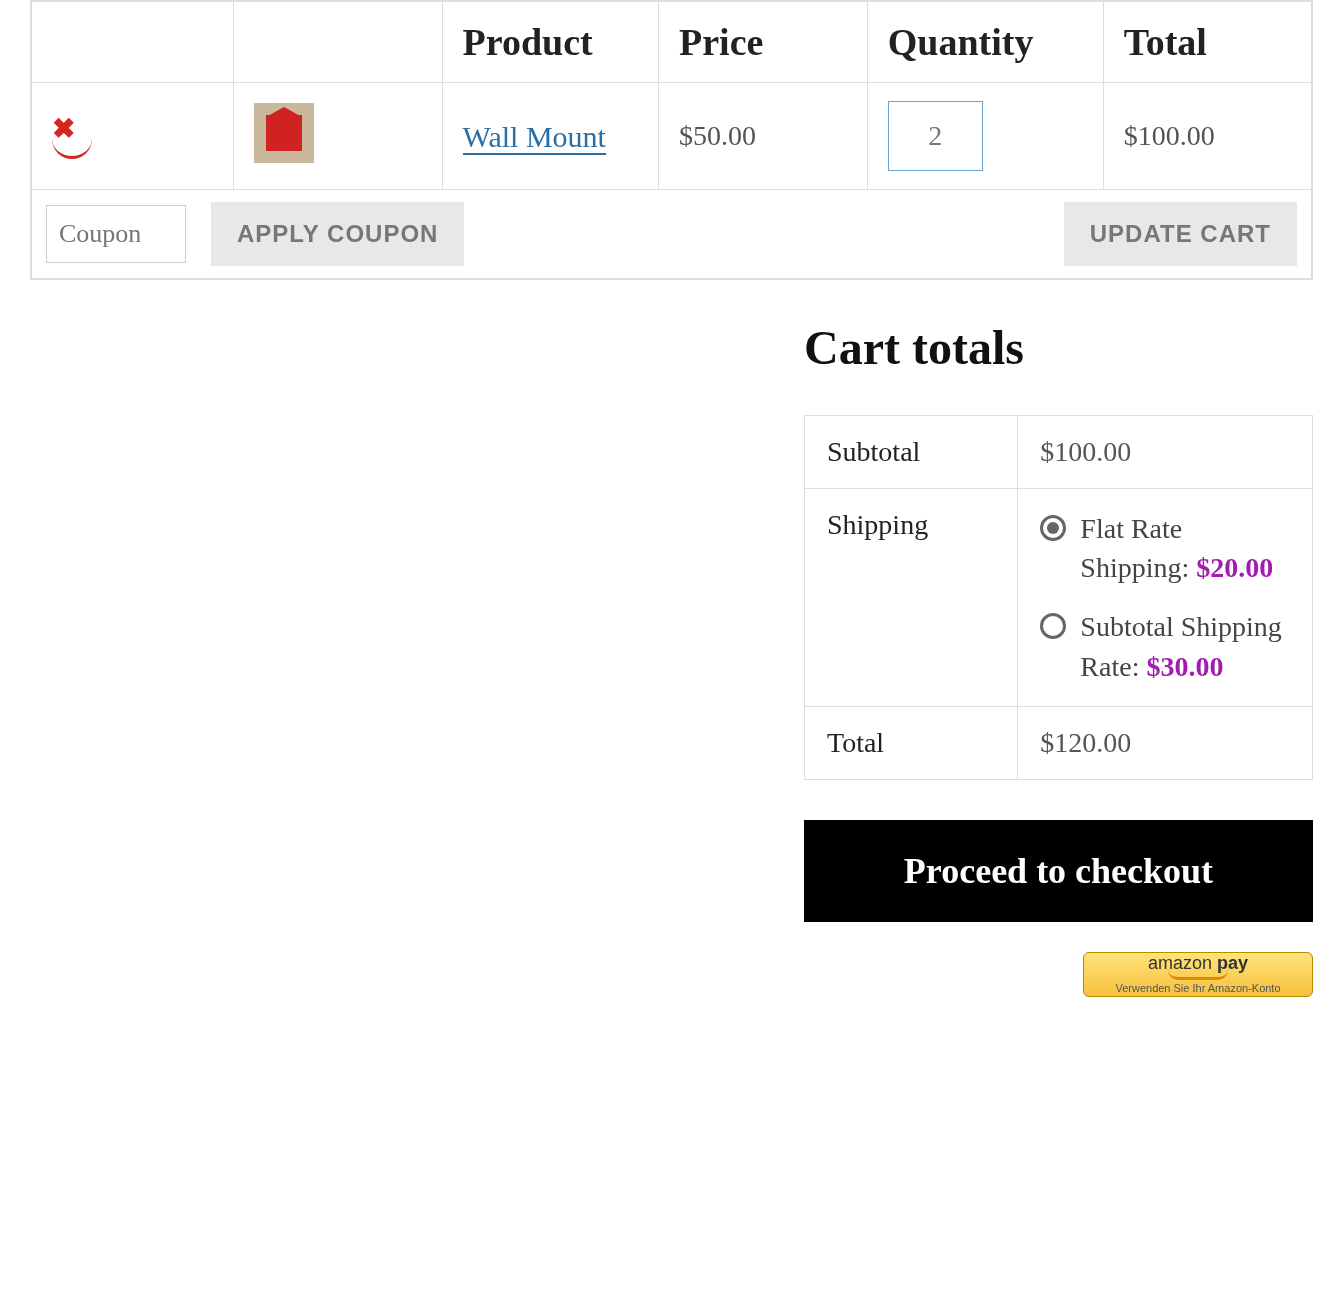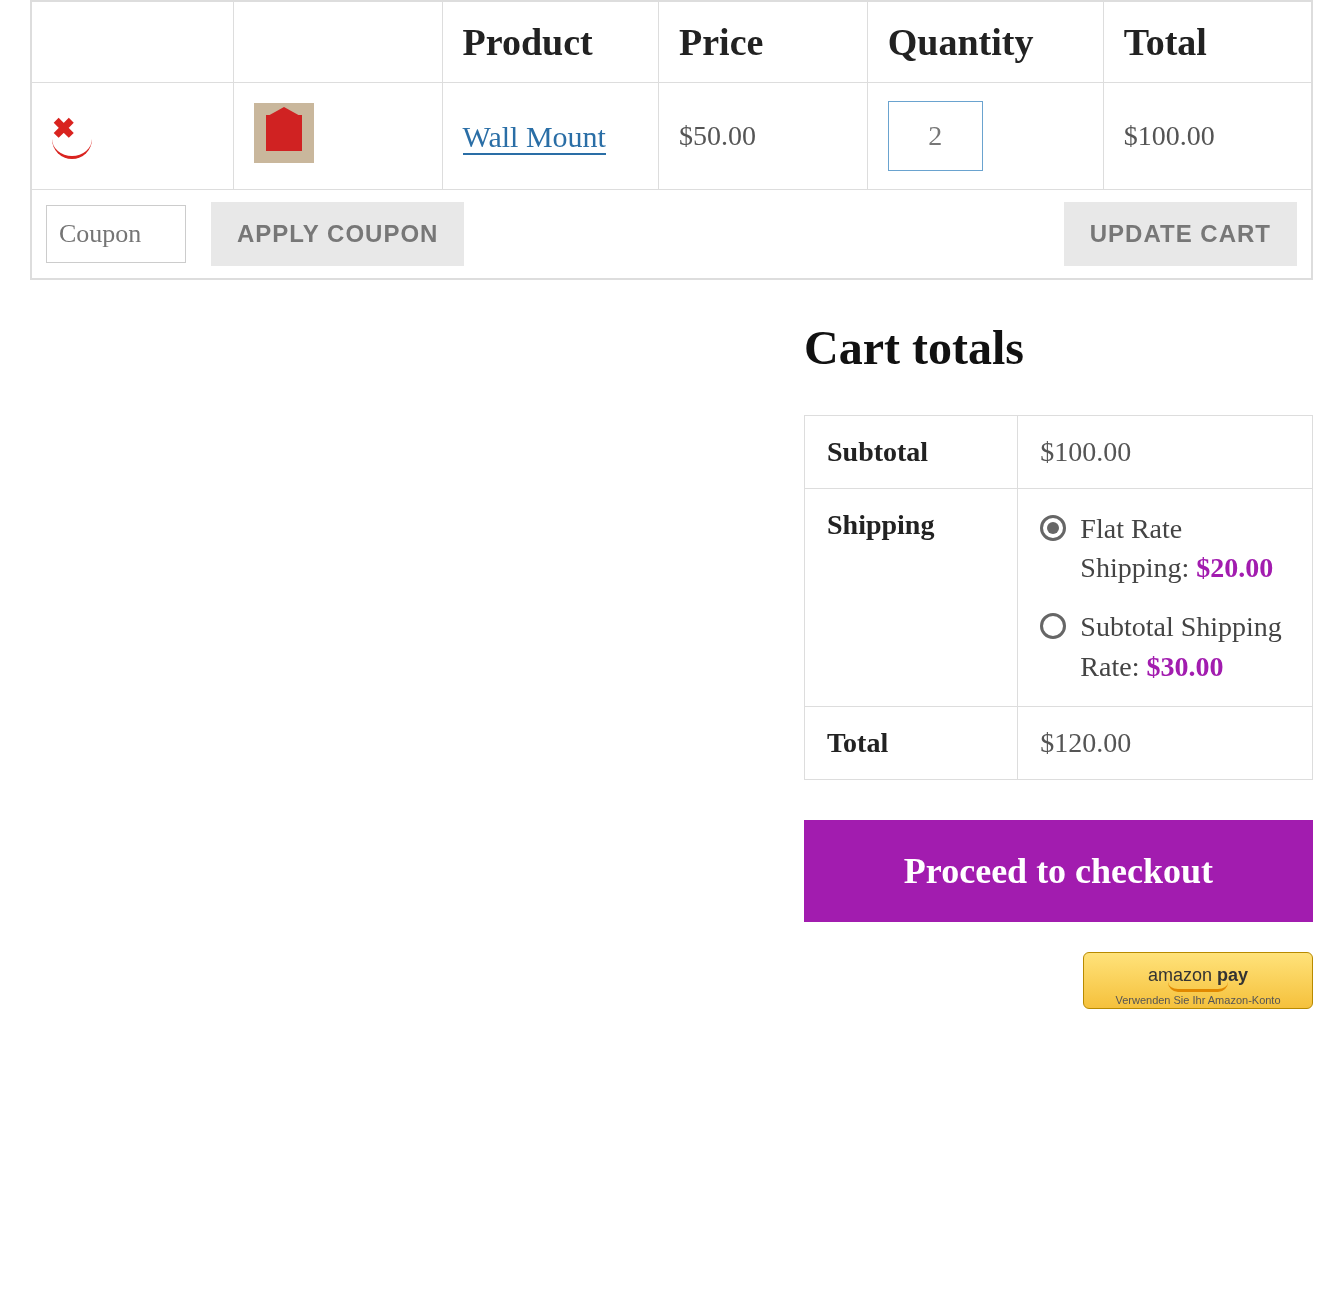--- a/index.html
+++ b/index.html
@@ -34,34 +34,34 @@
     .actions-bar { display:flex; align-items:center; gap:25px; }
     .coupon-input { width: 140px; height: 58px; border:1px solid #ccc; background:#fff; color:#777; font-size:26px; padding:0 12px; font-family: Georgia, serif; }
     .btn { border:none; background:#e8e8e8; color:#777; font-family: Arial, Helvetica, sans-serif; font-weight:700; letter-spacing:1px; font-size:24px; padding:18px 26px; cursor:pointer; }
     .btn-update { margin-left:auto; }
 
     
     .totals-wrap { width: 509px; margin-left:auto; }
     .totals-heading { font-family: Georgia, serif; font-weight:900; font-size:48px; color:#111; margin-bottom:40px; }
     .totals-table { width:100%; border-collapse:collapse; border:1px solid #ddd; }
     .totals-table th, .totals-table td { border:1px solid #ddd; padding:20px 22px; vertical-align:top; }
-    .totals-table th { font-family: Georgia, serif; font-weight:700; font-size:28px; color:#222; text-align:left; width:42%; }
+    .totals-table th { font-family: Georgia, serif; font-weight:400; font-size:28px; color:#222; text-align:left; width:42%; }
     .totals-table td { font-size:28px; color:#555; }
 
     .ship-list { list-style:none; padding:0; margin:0; }
     .ship-item { margin-bottom:20px; font-size:28px; color:#444; padding-left:40px; position:relative; line-height:1.4; }
     .ship-item:last-child { margin-bottom:0; }
     .radio { position:absolute; left:0; top:6px; width:26px; height:26px; border:3px solid #666; border-radius:50%; background:#fff; display:inline-block; }
     .radio.checked::after { content:""; position:absolute; top:4px; left:4px; width:12px; height:12px; background:#666; border-radius:50%; }
     .ship-price { font-weight:700; color:#a21caf; }
 
-    .checkout-btn { display:block; width:100%; margin-top:40px; background:#a21caf; color:#fff; text-align:center; font-family: Georgia, serif; font-weight:700; font-size:36px; padding:30px 10px; border:none; cursor:pointer; }
+    .checkout-btn { display:block; width:100%; margin-top:40px; background:#000000; color:#fff; text-align:center; font-family: Georgia, serif; font-weight:700; font-size:36px; padding:30px 10px; border:none; cursor:pointer; }
 
     .amazon-wrap { display:flex; justify-content:flex-end; margin-top:30px; }
-    .amazon-btn { width:230px; border:1px solid #b88a00; border-radius:6px; background:linear-gradient(#ffe27a,#f5c13c); padding:12px 0 2px; text-align:center; cursor:pointer; font-family: Arial, sans-serif; }
+    .amazon-btn { width:230px; border:1px solid #b88a00; border-radius:6px; background:linear-gradient(#ffe27a,#f5c13c); padding:0 0 2px; text-align:center; cursor:pointer; font-family: Arial, sans-serif; }
     .amazon-logo { font-size:18px; color:#333; font-weight:400; }
     .amazon-logo b { font-weight:700; }
     .amazon-smile { display:block; margin:-4px auto 0; width:60px; height:10px; border-bottom:3px solid #e08800; border-radius:0 0 60px 60px; }
     .amazon-sub { font-size:11px; color:#555; margin-top:2px; }
   </style>
 </head>
 <body>
 
 <table class="cart-table">
   <thead>

